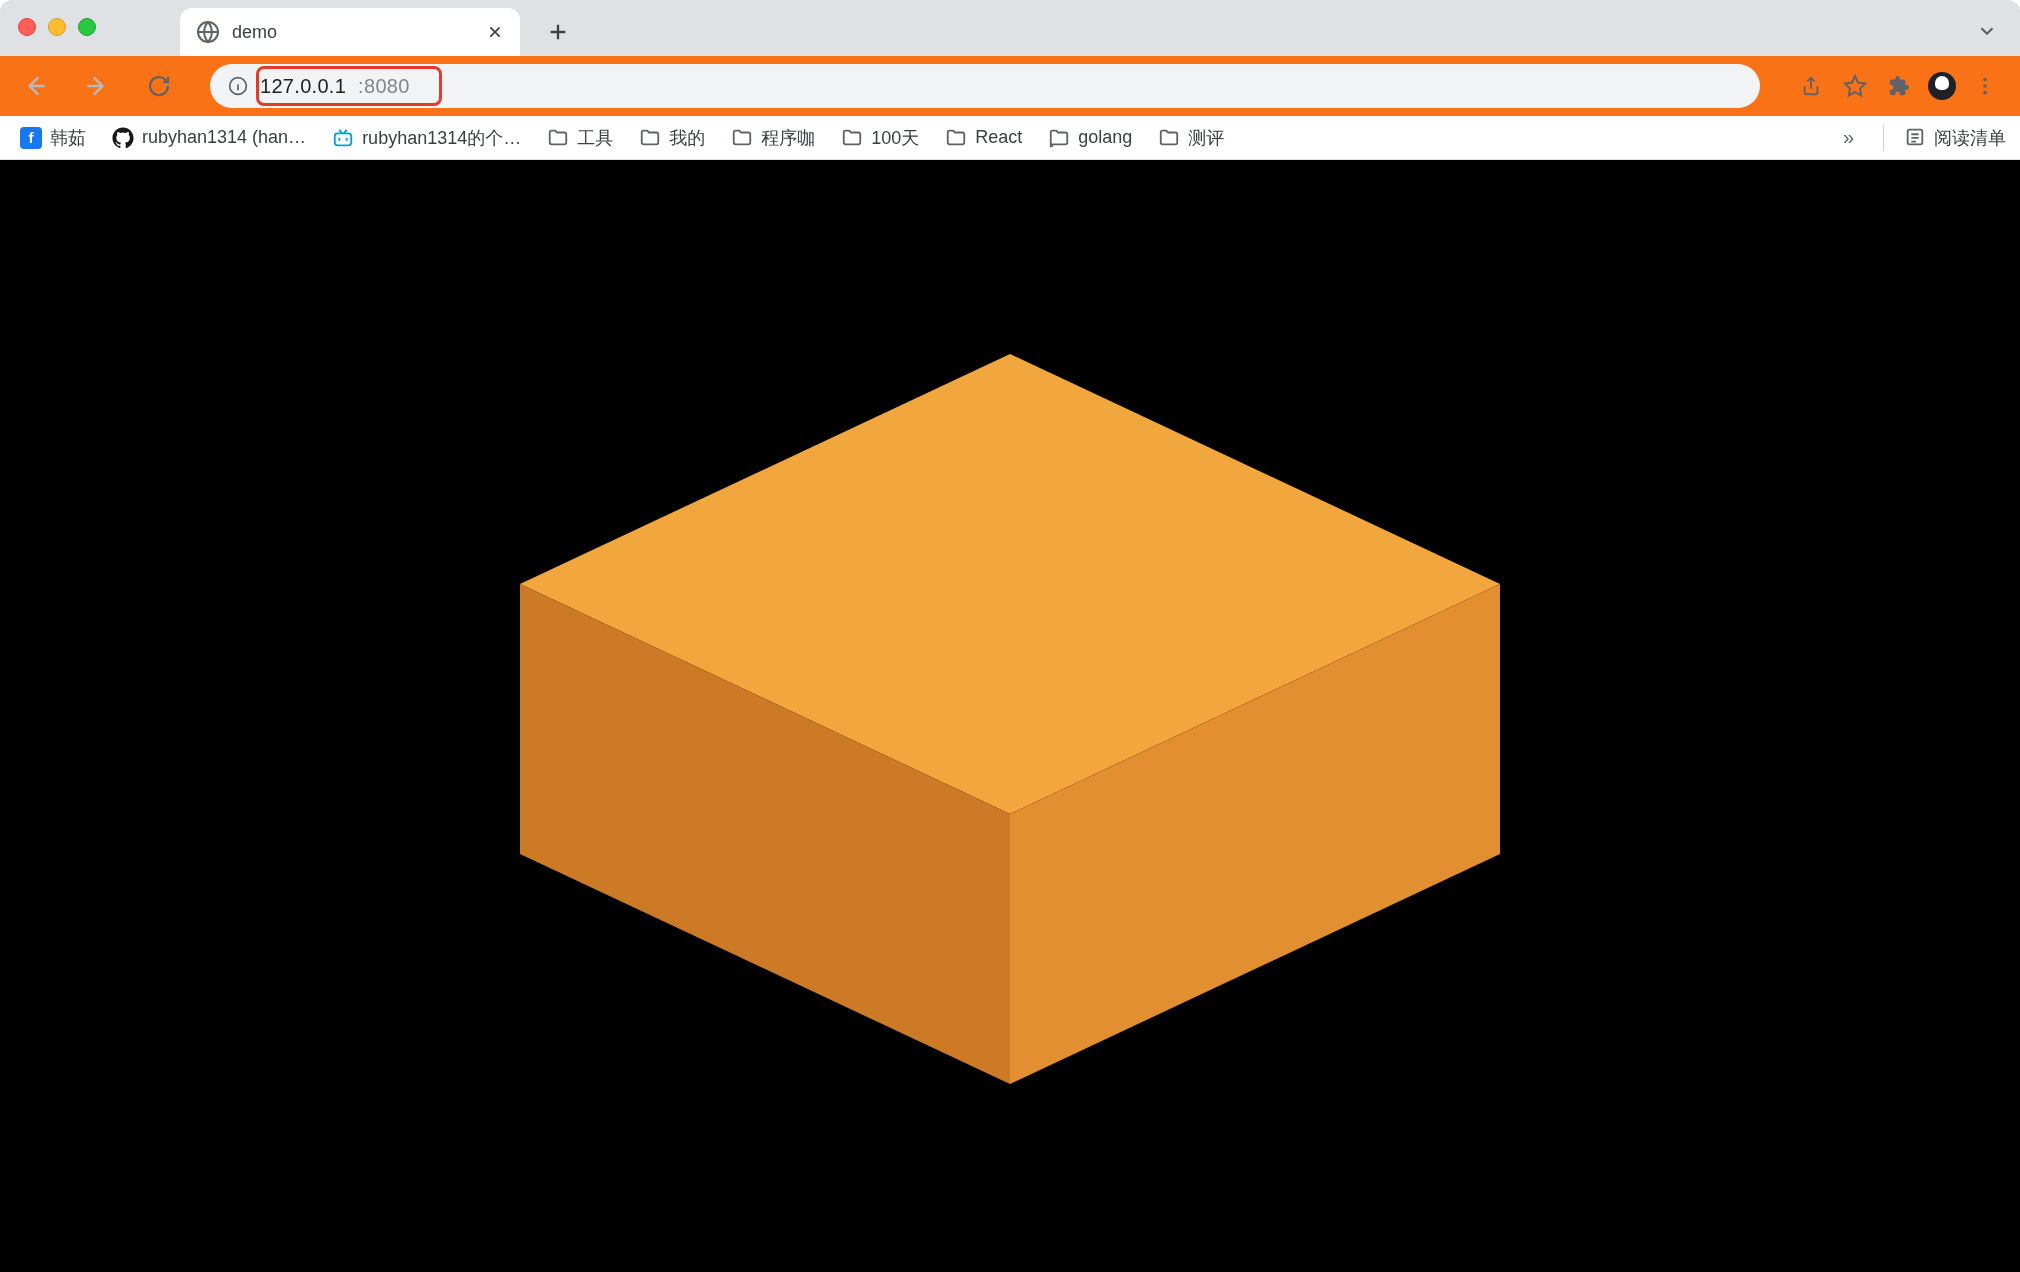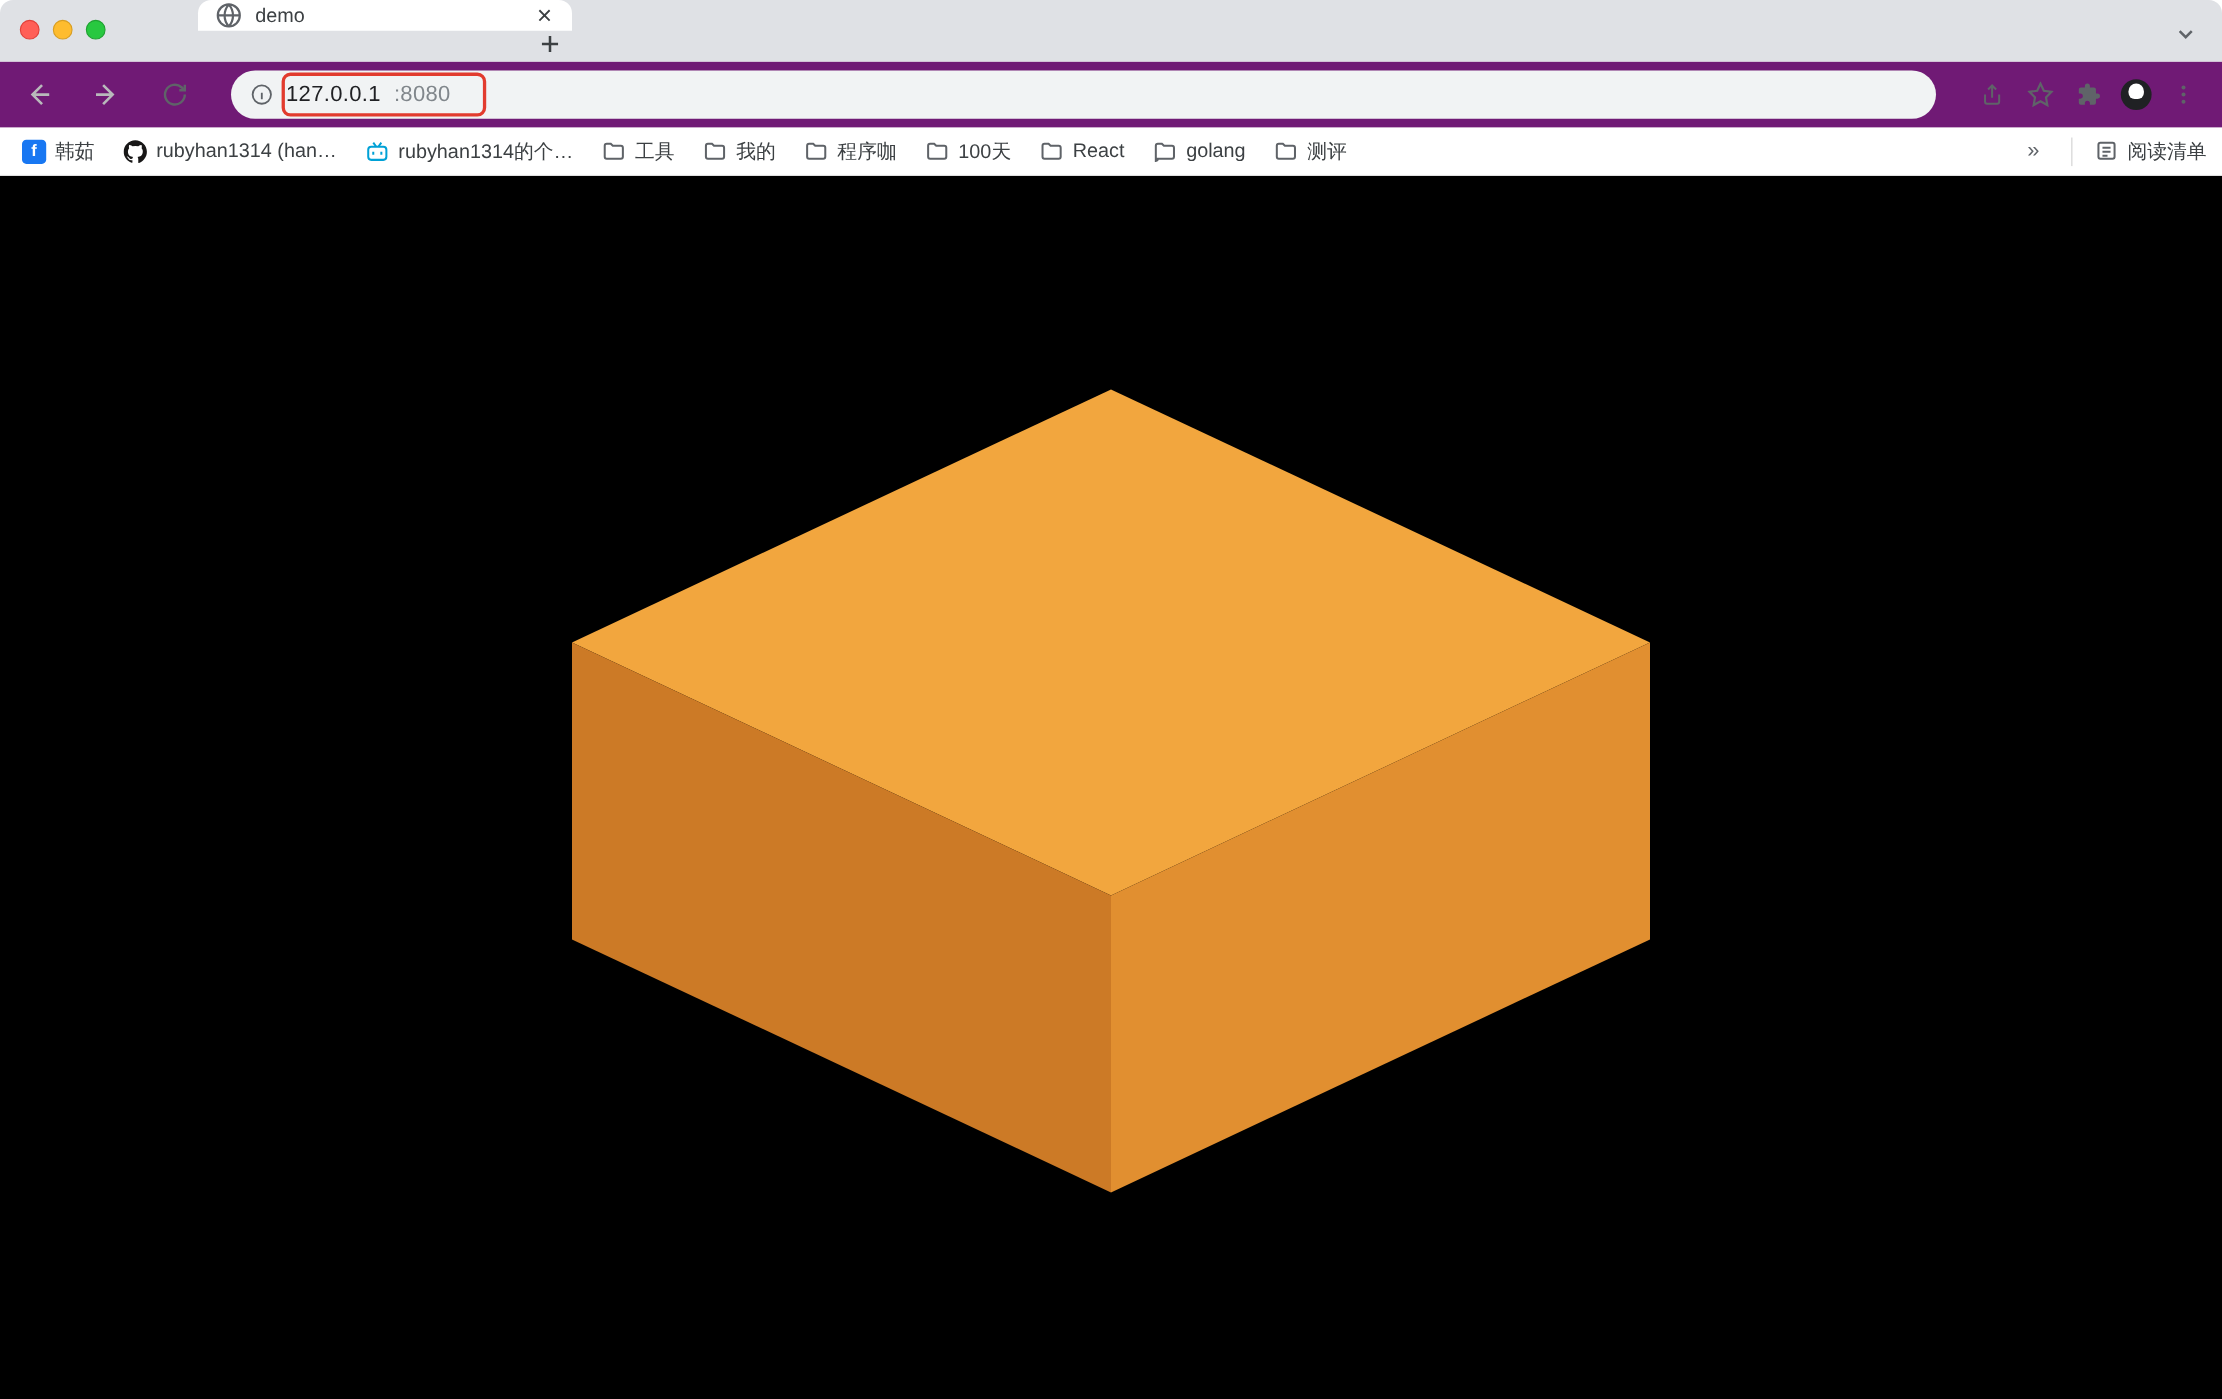--- a/index.html
+++ b/index.html
@@ -32,21 +32,20 @@
     .light { width: 18px; height: 18px; border-radius: 50%; }
     .light.red { background: #ff5f57; border: 1px solid #e1413a; }
     .light.yellow { background: #febc2e; border: 1px solid #d89e22; }
     .light.green { background: #28c840; border: 1px solid #1fa231; }
 
     .tabstrip {
       display: flex;
       align-items: flex-end;
       margin-left: 180px;
       height: 100%;
-      flex-direction: column;
     }
     .tab {
       background: #fff;
       height: 48px;
       min-width: 340px;
       border-top-left-radius: 12px;
       border-top-right-radius: 12px;
       display: flex;
       align-items: center;
       padding: 0 16px;
@@ -70,21 +69,21 @@
     .chevron-down-window {
       position: absolute;
       right: 22px;
       top: 20px;
       color: #5f6368;
     }
 
     
     .toolbar {
       height: 60px;
-      background: #701a75;
+      background: #f97316;
       display: flex;
       align-items: center;
       padding: 0 14px;
       gap: 20px;
     }
     .tool-btn {
       width: 42px; height: 42px;
       display: flex; align-items: center; justify-content: center;
       color: #5f6368;
       border-radius: 50%;

